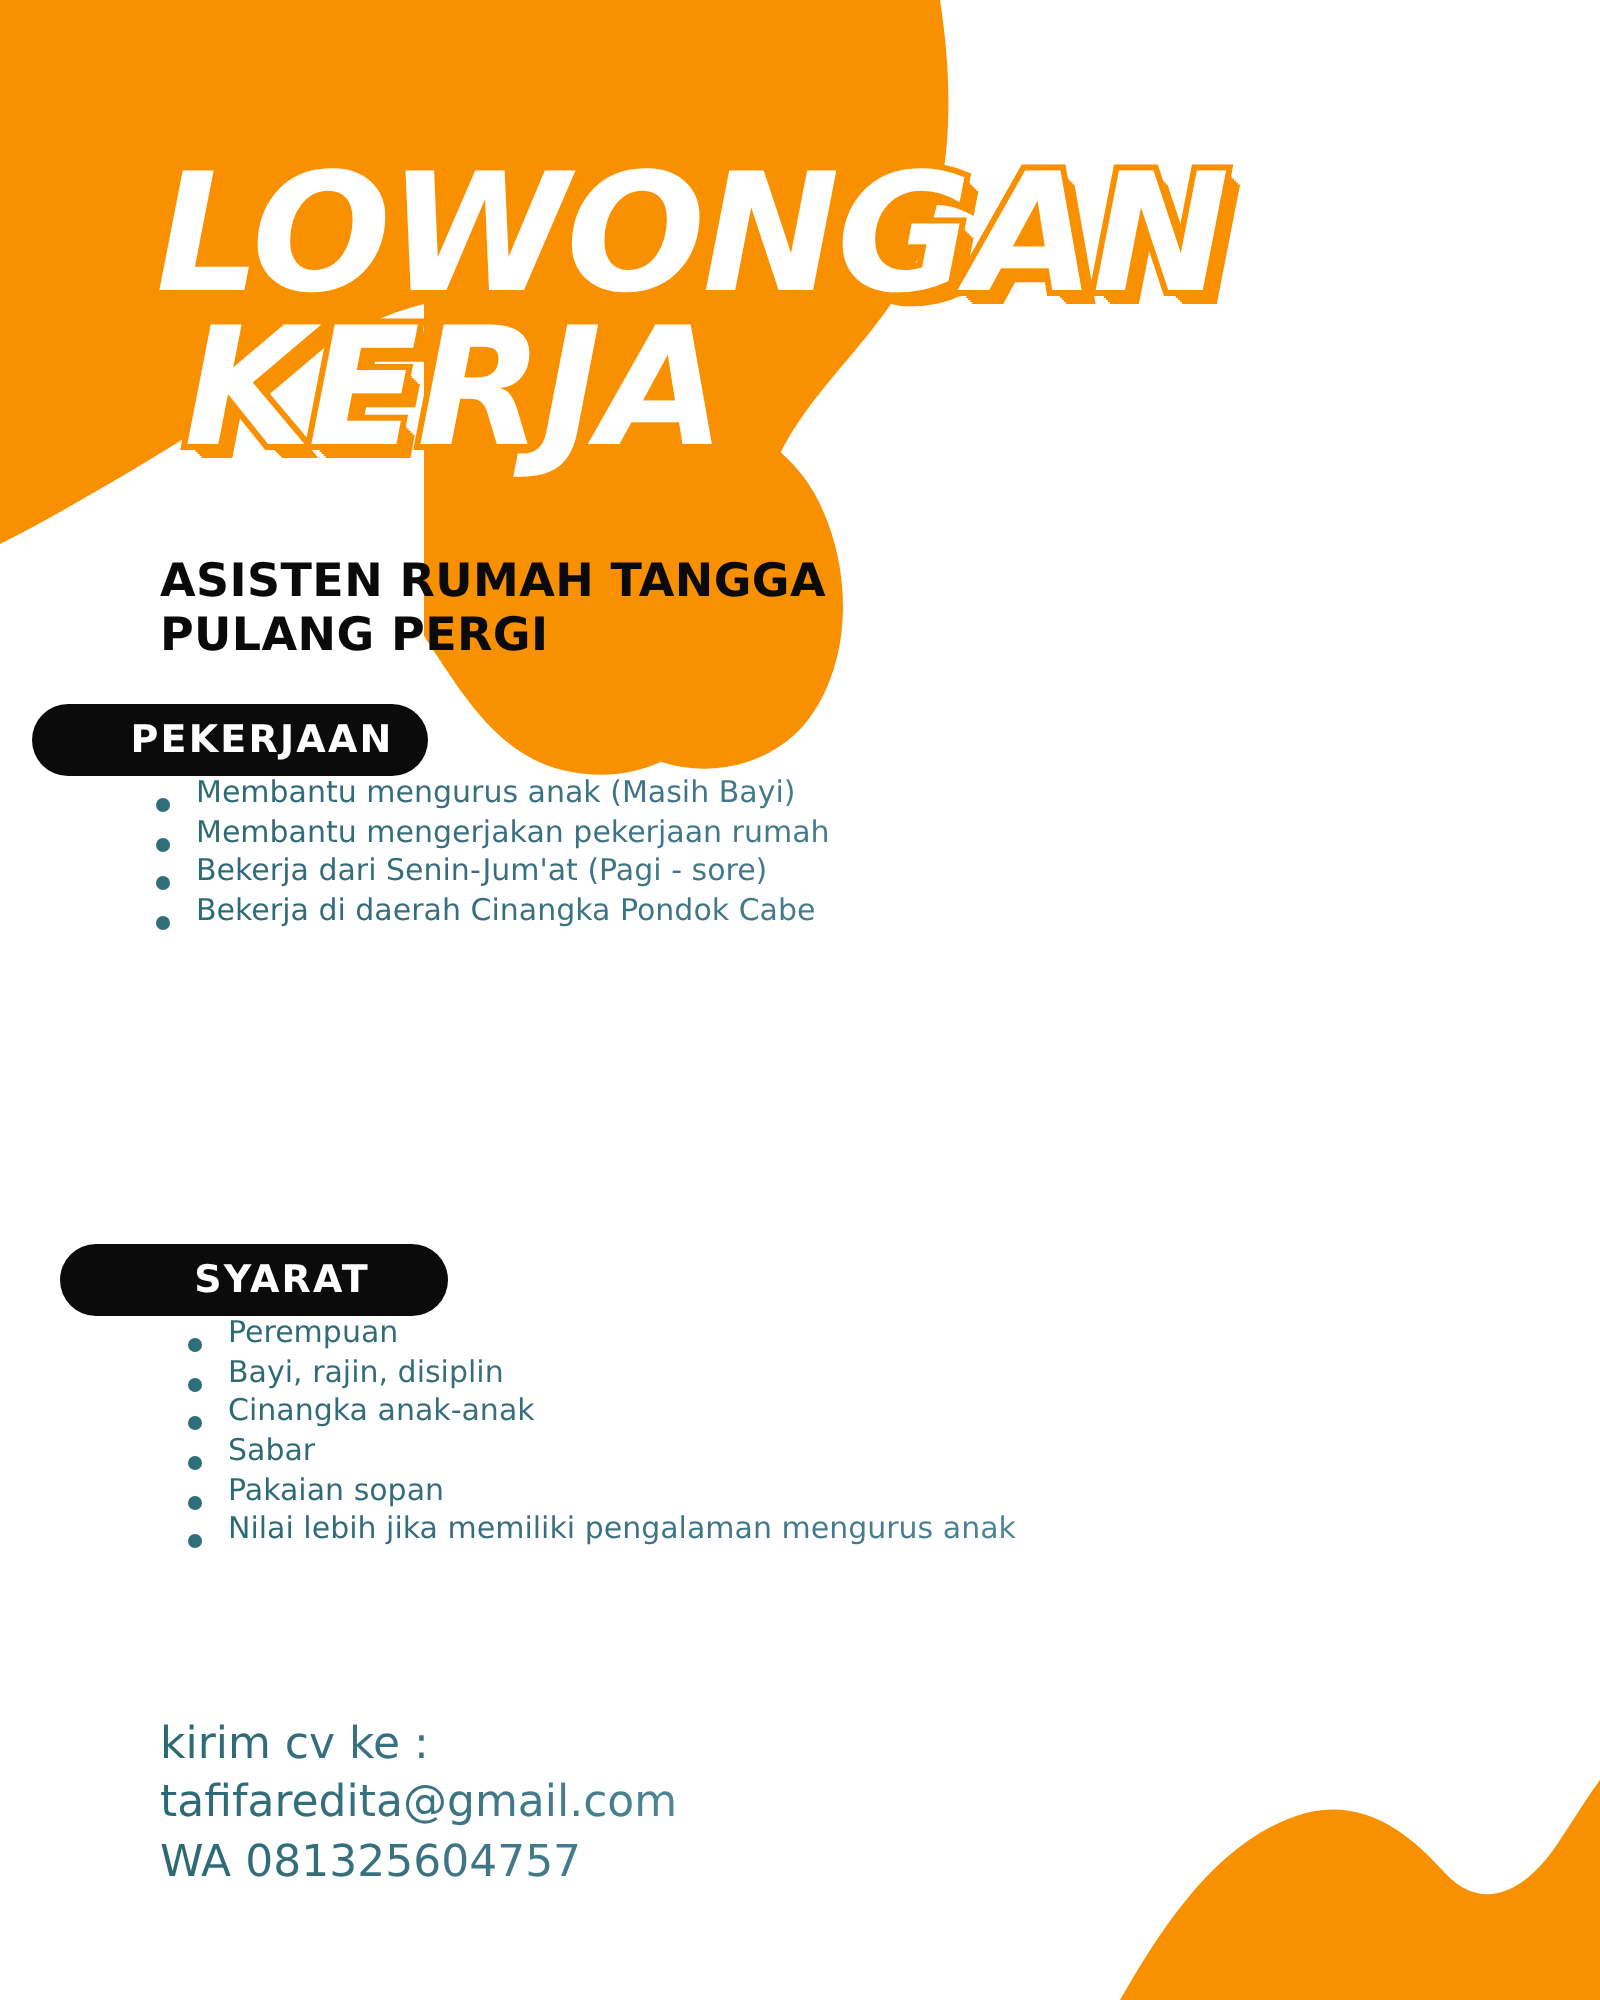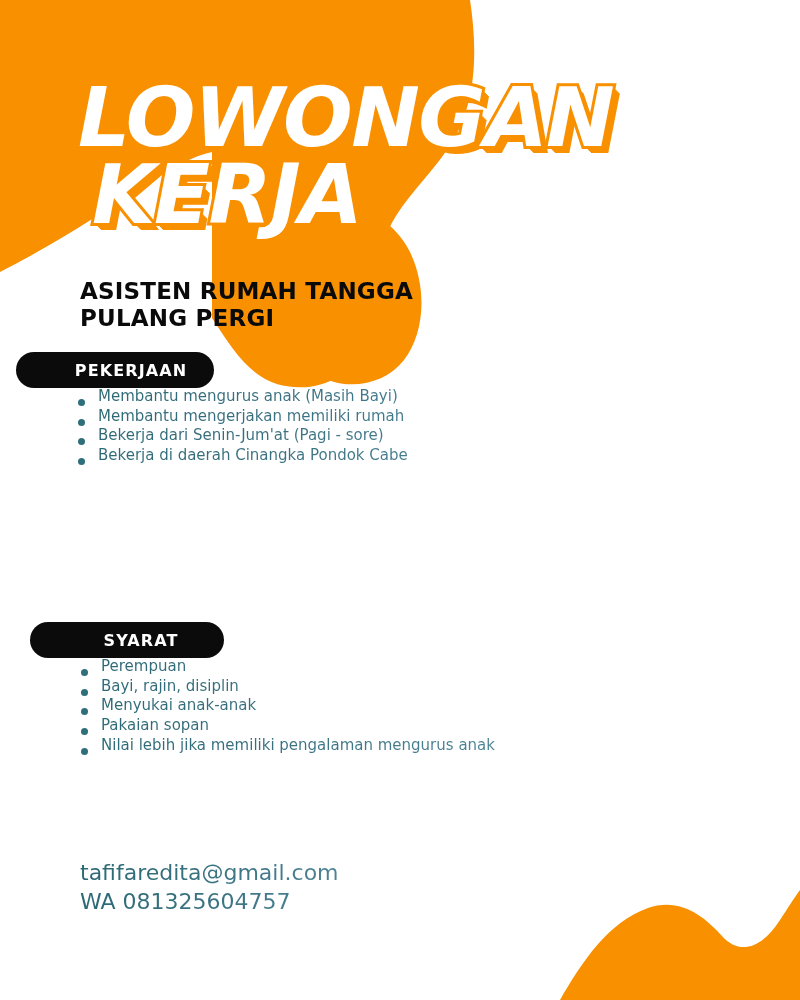--- a/index.html
+++ b/index.html
@@ -75,21 +75,21 @@
     background:#0b0b0b;
     border-radius:999px;
     height:36px;
     display:flex;
     align-items:center;
     justify-content:center;
   }
   .badge-label {
     font-family:"DejaVu Sans", sans-serif;
     font-weight:700;
-    font-size:16px;
+    font-size:19px;
     letter-spacing:1.1px;
     color:#ffffff;
     white-space:nowrap;
   }
   #badge-pekerjaan { left:16px; top:352px; width:198px; padding-left:32px; }
   #badge-syarat    { left:30px; top:622px; width:194px; padding-left:28px; }
 
   
   .bullet-list {
     position:absolute;
@@ -112,21 +112,21 @@
   .bullet-list li::before {
     content:"";
     position:absolute;
     left:2px;
     top:11px;
     width:7px; height:7px;
     border-radius:50%;
     background:#2f6e7b;
   }
   #list-pekerjaan { left:76px; top:388px; width:430px; }
-  #list-syarat    { left:79px; top:658px; width:430px; }
+  #list-syarat    { left:92px; top:658px; width:430px; }
 
   
   .contact {
     position:absolute;
     left:80px;
     top:858px;
     z-index:6;
     font-family:"DejaVu Sans", sans-serif;
     font-weight:400;
     font-size:22px;
@@ -188,35 +188,37 @@
     <div>ASISTEN RUMAH TANGGA</div>
     <div>PULANG PERGI</div>
   </div>
 
   <div class="badge" id="badge-pekerjaan">
     <span class="badge-label">PEKERJAAN</span>
   </div>
 
   <ul class="bullet-list" id="list-pekerjaan">
     <li>Membantu mengurus anak (Masih Bayi)</li>
-    <li>Membantu mengerjakan memiliki rumah</li>
+    <li>Membantu mengerjakan pekerjaan rumah</li>
     <li>Bekerja dari Senin-Jum'at (Pagi - sore)</li>
     <li>Bekerja di daerah Cinangka Pondok Cabe</li>
   </ul>
 
   <div class="badge" id="badge-syarat">
     <span class="badge-label">SYARAT</span>
   </div>
 
   <ul class="bullet-list" id="list-syarat">
     <li>Perempuan</li>
     <li>Bayi, rajin, disiplin</li>
-    <li>Menyukai anak-anak</li>
+    <li>Cinangka anak-anak</li>
+    <li>Sabar</li>
     <li>Pakaian sopan</li>
     <li>Nilai lebih jika memiliki pengalaman mengurus anak</li>
   </ul>
 
   <div class="contact">
+    <div>kirim cv ke :</div>
     <div>tafifaredita@gmail.com</div>
     <div>WA 081325604757</div>
   </div>
 
 </div>
 
 </body></html>

